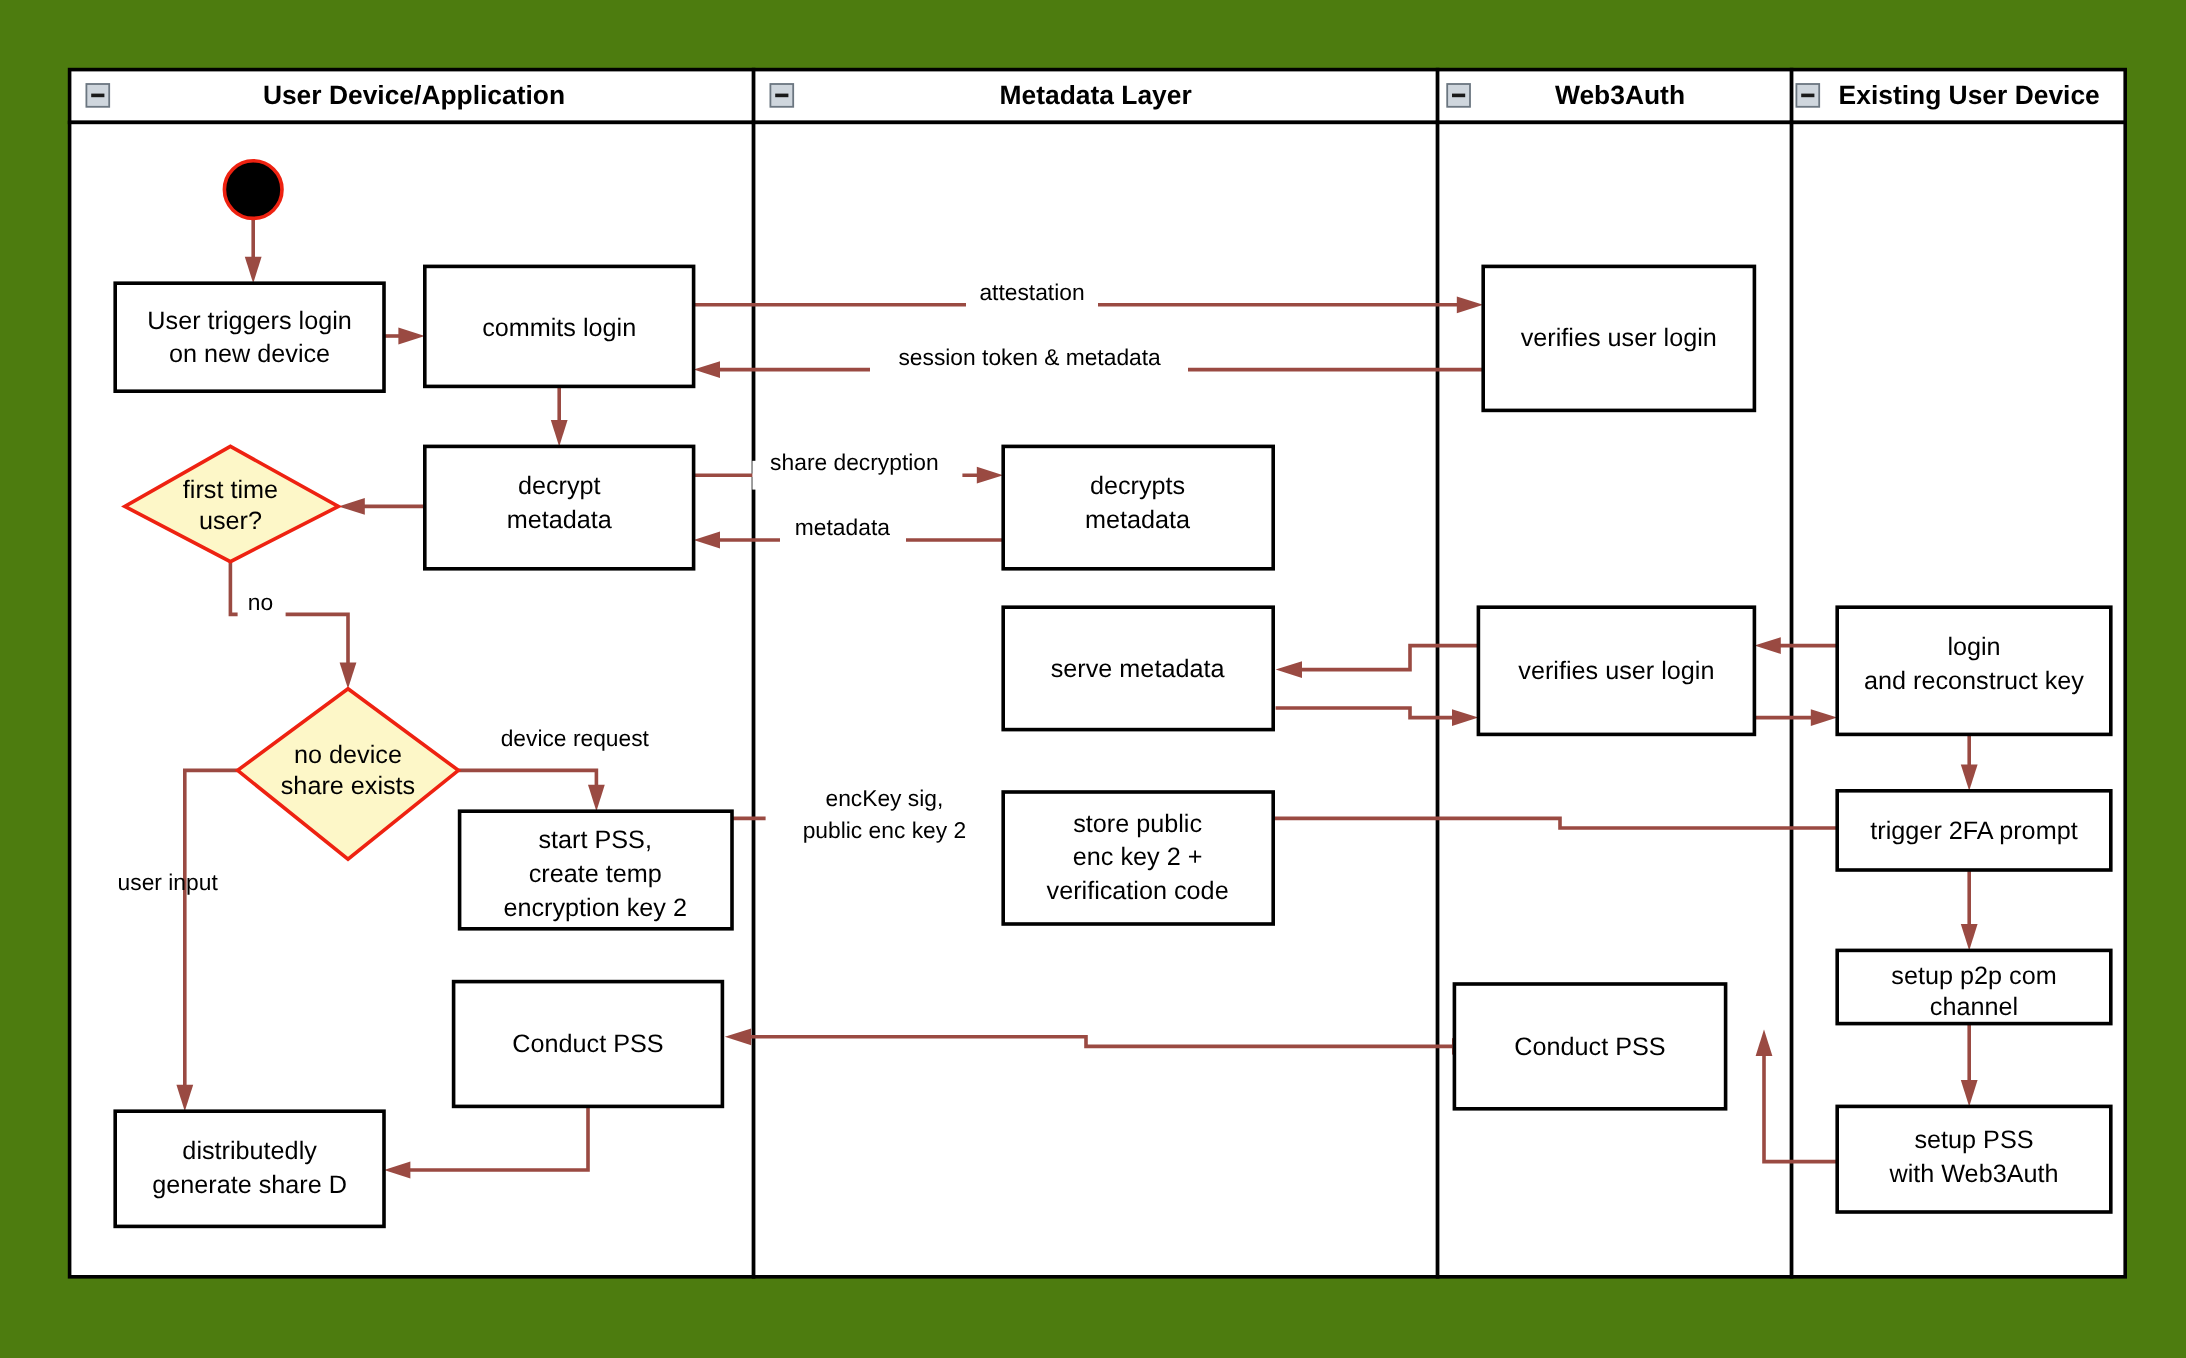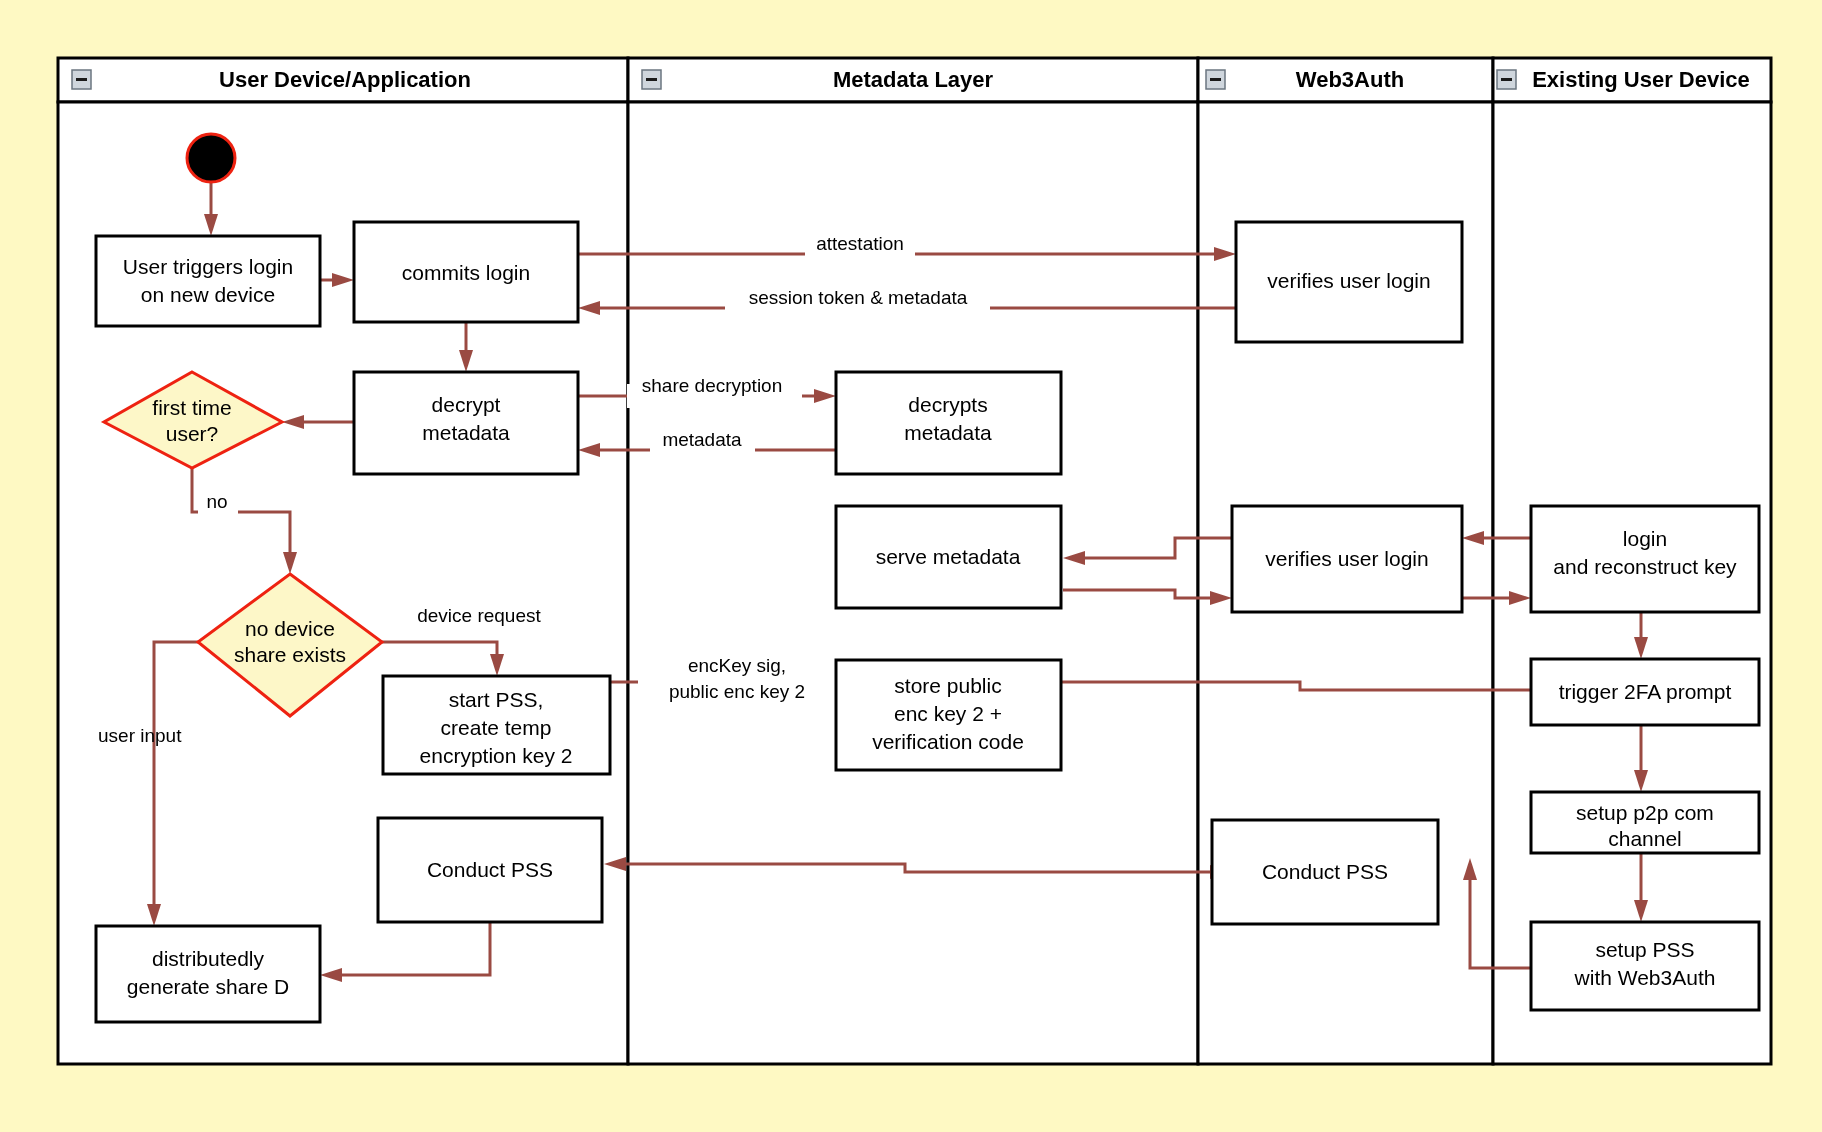--- a/index.html
+++ b/index.html
@@ -8,21 +8,21 @@
     background: #ffffff;
     width: 1822px;
     height: 1132px;
     overflow: hidden;
     font-family: "Liberation Sans", sans-serif;
   }
   #canvas {
     position: relative;
     width: 1822px;
     height: 1132px;
-    background: #fef9c3;
+    background: #4d7c0f;
   }
   svg.diagram {
     position: absolute;
     top: 0; left: 0;
     width: 1822px;
     height: 1132px;
   }
   
   .lane-rect { fill: #ffffff; stroke: #000000; stroke-width: 3; }
   .lane-header-rect { fill: #ffffff; stroke: #000000; stroke-width: 3; }

